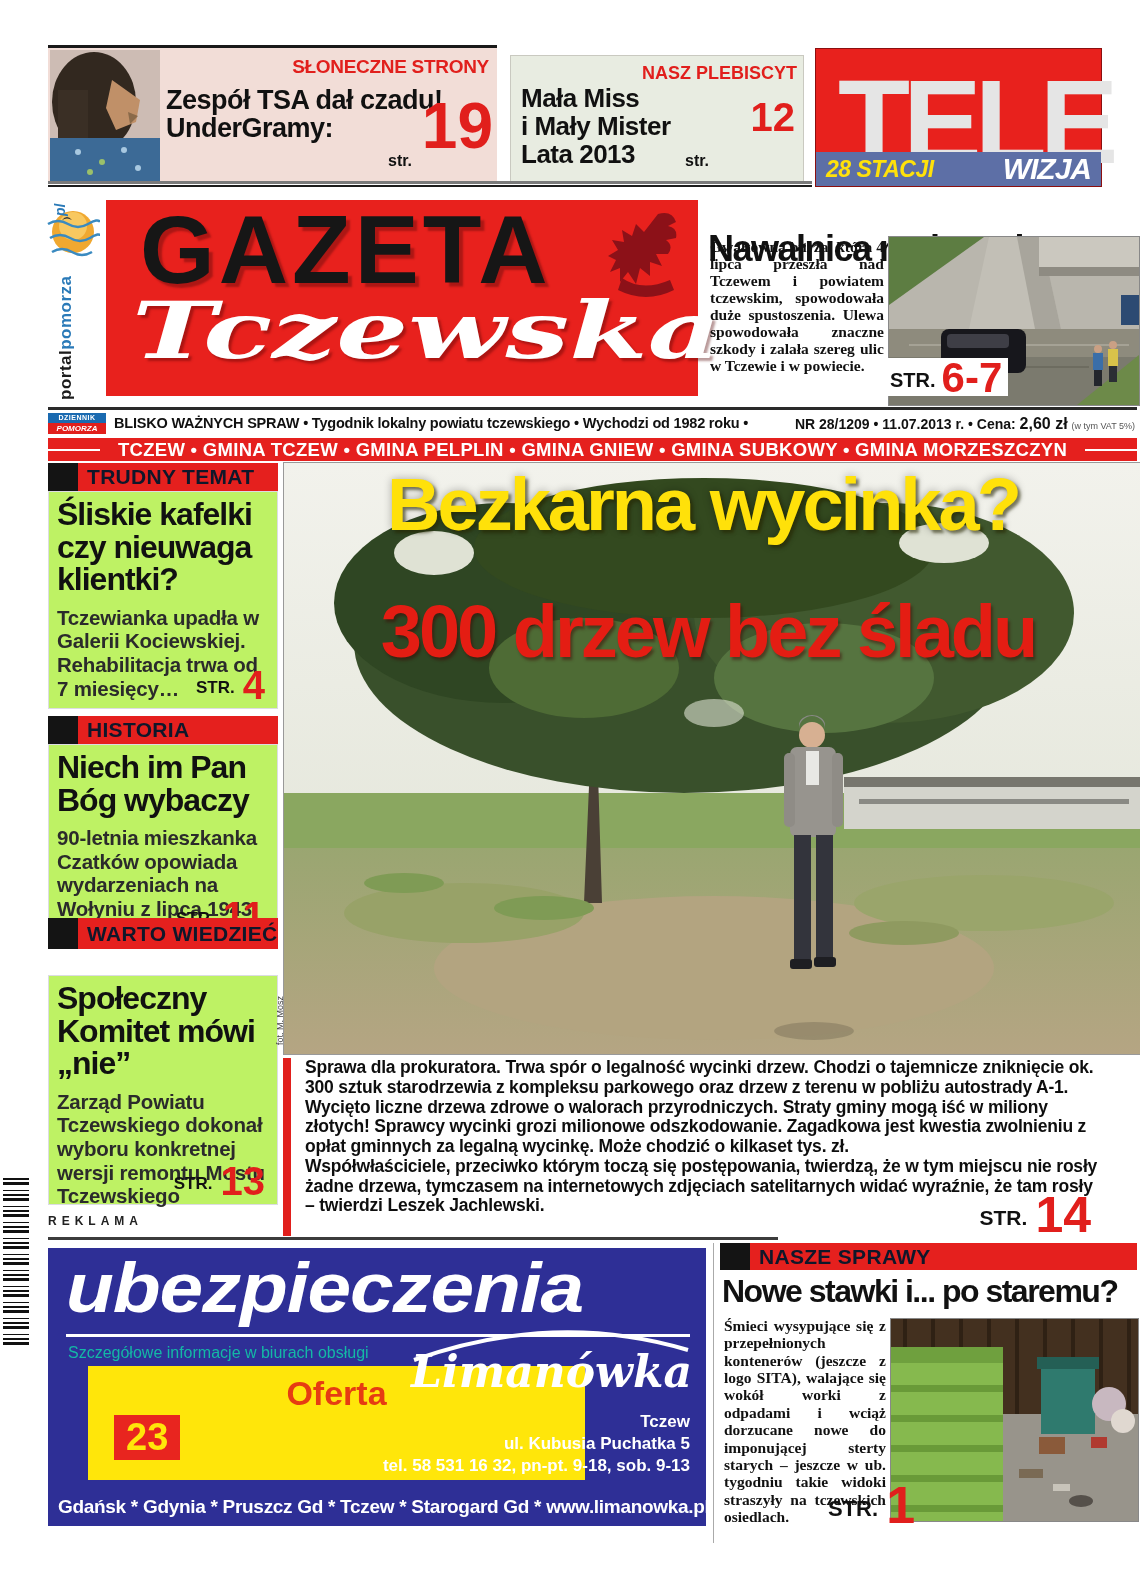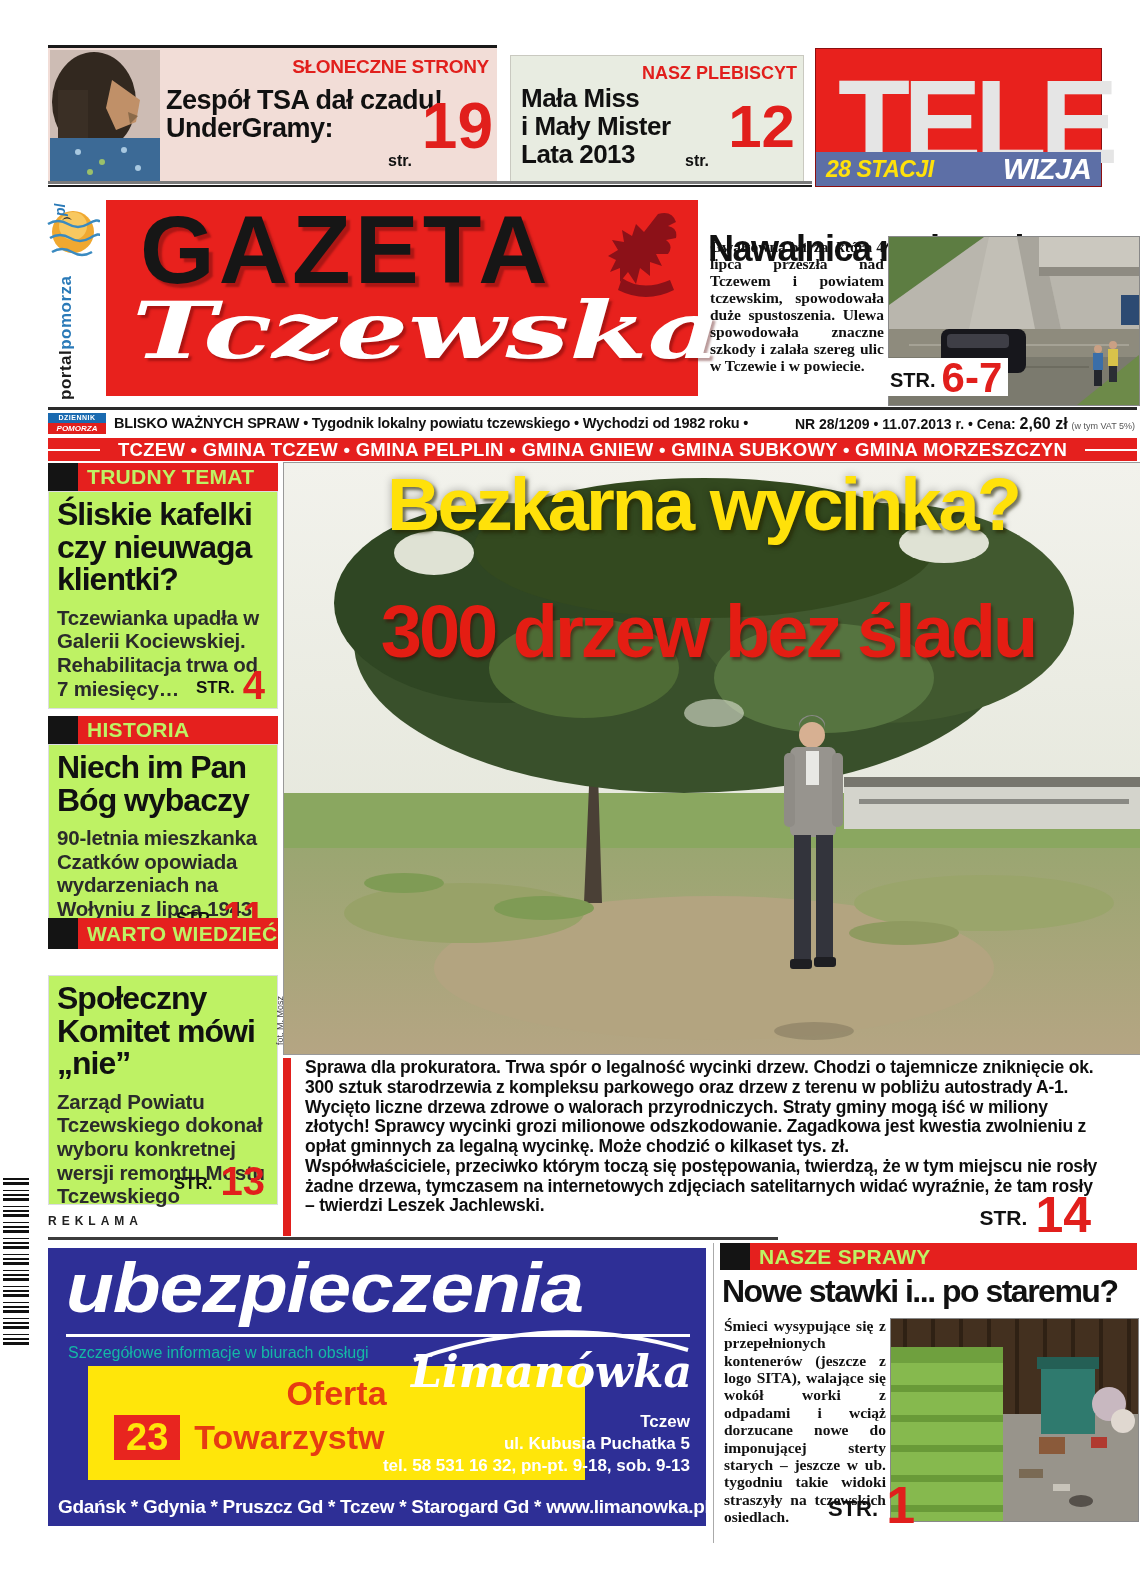--- a/index.html
+++ b/index.html
@@ -12,21 +12,21 @@
   
   #teaser-left{left:48px;top:45px;width:449px;height:135px;background:#f2ddd7;border-top:3px solid #191919;}
   #teaser-left .tag{position:absolute;right:8px;top:8px;font-size:19px;font-weight:800;color:#e11f1c;letter-spacing:-.3px;}
   #teaser-left .title{position:absolute;left:118px;top:38px;font-size:27px;font-weight:800;line-height:1.05;letter-spacing:-.5px;}
   #teaser-left .strl{position:absolute;left:340px;top:104px;font-size:16px;font-weight:800;}
   #teaser-left .pn{position:absolute;right:4px;top:48px;font-size:64px;font-weight:800;color:#e11f1c;line-height:.95;}
   #teaser-mid{left:510px;top:55px;width:292px;height:125px;background:#e8ece1;border:1px solid #c9c9c0;}
   #teaser-mid .tag{position:absolute;right:6px;top:7px;font-size:18px;font-weight:800;color:#e11f1c;}
   #teaser-mid .title{position:absolute;left:10px;top:28px;font-size:26px;font-weight:800;line-height:1.08;letter-spacing:-.5px;}
   #teaser-mid .strl{position:absolute;left:174px;top:96px;font-size:16px;font-weight:800;}
-  #teaser-mid .pn{position:absolute;right:8px;top:42px;font-size:60px;font-weight:800;color:#e11f1c;line-height:.95;}
+  #teaser-mid .pn{position:absolute;right:8px;top:42px;font-size:40px;font-weight:800;color:#e11f1c;line-height:.95;}
   #rule-top{left:48px;top:181px;width:764px;height:7px;
      background:linear-gradient(#7a7a7a 0 3px,#fff 3px 4px,#1c1c1c 4px 6px,transparent 6px);}
 
   
   #tv-logo{left:815px;top:48px;width:285px;height:137px;background:#e8211d;border:1px solid #8c0f0f;}
   #tv-logo .tele{position:absolute;left:22px;top:-16px;font-size:118px;font-weight:800;color:#e5e5e5;letter-spacing:-7px;line-height:1.05;margin-top:28px;}
   #tv-bottom{position:absolute;left:0;bottom:0;width:100%;height:34px;background:#5d6fa6;
      display:flex;align-items:center;justify-content:space-between;padding:0 10px;box-sizing:border-box;}
   #tv-bottom .st{font-size:23px;font-weight:800;font-style:italic;color:#ffe10a;letter-spacing:-.5px;}
   #tv-bottom .wz{font-size:30px;font-weight:800;font-style:italic;color:#fff;letter-spacing:-1px;}
@@ -66,21 +66,21 @@
   #infobar .rt{position:absolute;right:2px;top:3px;font-size:14px;font-weight:bold;}
   #infobar .rt .price{font-size:16px;}
   #infobar .rt .vat{font-size:9px;color:#555;font-weight:normal;}
   #gmina-bar{left:48px;top:438px;width:1089px;height:23px;background:#e5201e;color:#fff;
      display:flex;align-items:center;justify-content:center;font-size:18.5px;font-weight:800;letter-spacing:.3px;}
   #gmina-bar::before,#gmina-bar::after{content:"";flex:0 0 64px;height:2px;background:#fff;margin:0 18px;}
 
   
   .tagbar{display:flex;align-items:center;background:#e5201e;}
   .tagbar .sq{width:30px;align-self:stretch;background:#141414;}
-  .tagbar .tx{color:#bef264;font-size:21px;font-weight:800;padding-left:9px;letter-spacing:.3px;}
+  .tagbar .tx{color:#0f172a;font-size:21px;font-weight:800;padding-left:9px;letter-spacing:.3px;}
   .sb-box{background:#bef264;border:1px solid #dcdce2;box-sizing:border-box;padding:6px 8px;}
   .sb-box .hl{font-size:32px;font-weight:800;line-height:1.02;letter-spacing:-1px;}
   .sb-box .bd{font-size:20.5px;font-weight:bold;line-height:1.15;color:#2b2b2b;margin-top:10px;letter-spacing:-.2px;}
   .sb-str{position:absolute;right:12px;bottom:6px;display:flex;align-items:flex-end;gap:8px;}
   .sb-str .lab{font-size:17px;font-weight:800;margin-bottom:4px;}
   .sb-str .num{font-size:40px;font-weight:800;color:#e11f1c;line-height:.85;}
   #sb1-tag{left:48px;top:463px;width:230px;height:28px;}
   #sb1-box{left:48px;top:491px;width:230px;height:218px;}
   #sb2-tag{left:48px;top:716px;width:230px;height:28px;}
   #sb2-box{left:48px;top:744px;width:230px;height:196px;}
@@ -367,21 +367,20 @@
   <div class="abs" id="rule-reklama"></div>
 
   <div class="abs" id="ad">
     <div class="ubz nowrap">ubezpieczenia</div>
     <div class="uline"></div>
     <div class="sub nowrap">Szczegółowe informacje w biurach obsługi</div>
     <div class="ybox">
       <div class="oferta">Oferta</div>
       <div class="row">
         <span class="cnt">23</span>
-        <span class="word">Towarzystw</span>
       </div>
     </div>
     <div class="brandwrap">
       <svg width="290" height="40" viewBox="0 0 290 40">
         <path d="M10,36 Q150,-14 284,26" stroke="#fff" stroke-width="4" fill="none"></path>
       </svg>
       <div class="brand">Limanówka</div>
     </div>
     <div class="city nowrap">Tczew</div>
     <div class="addr nowrap">ul. Kubusia Puchatka 5</div>

